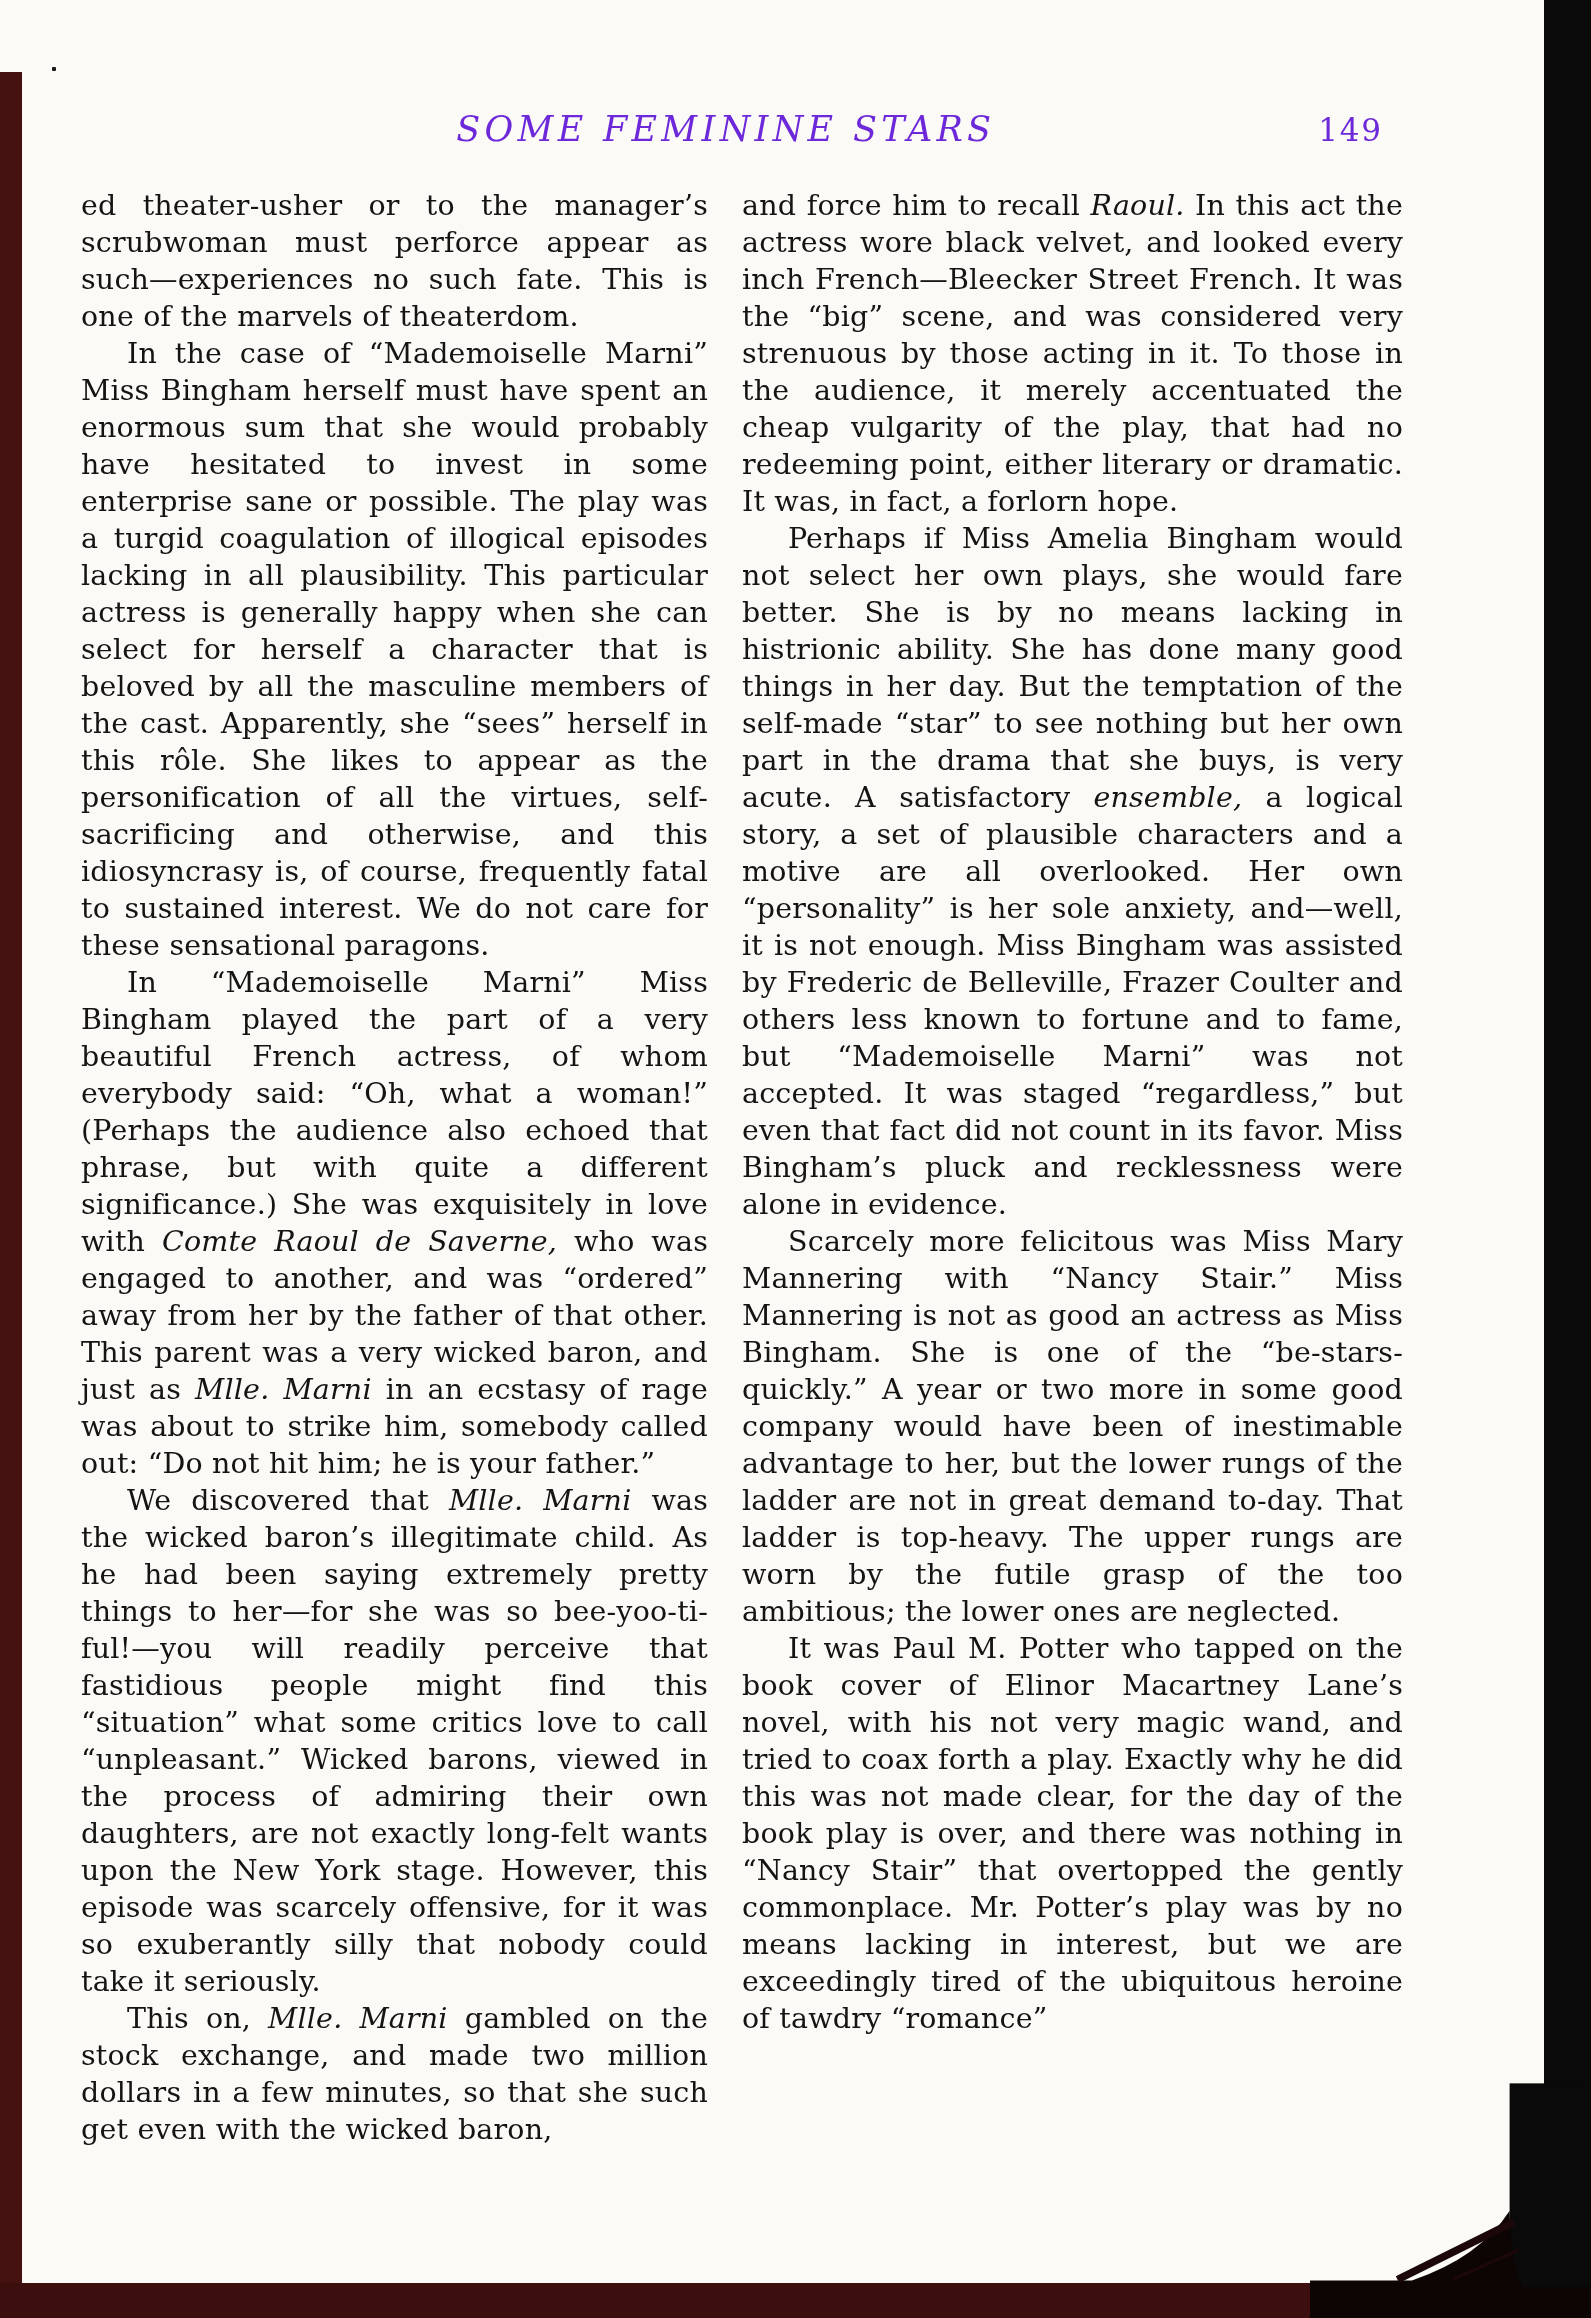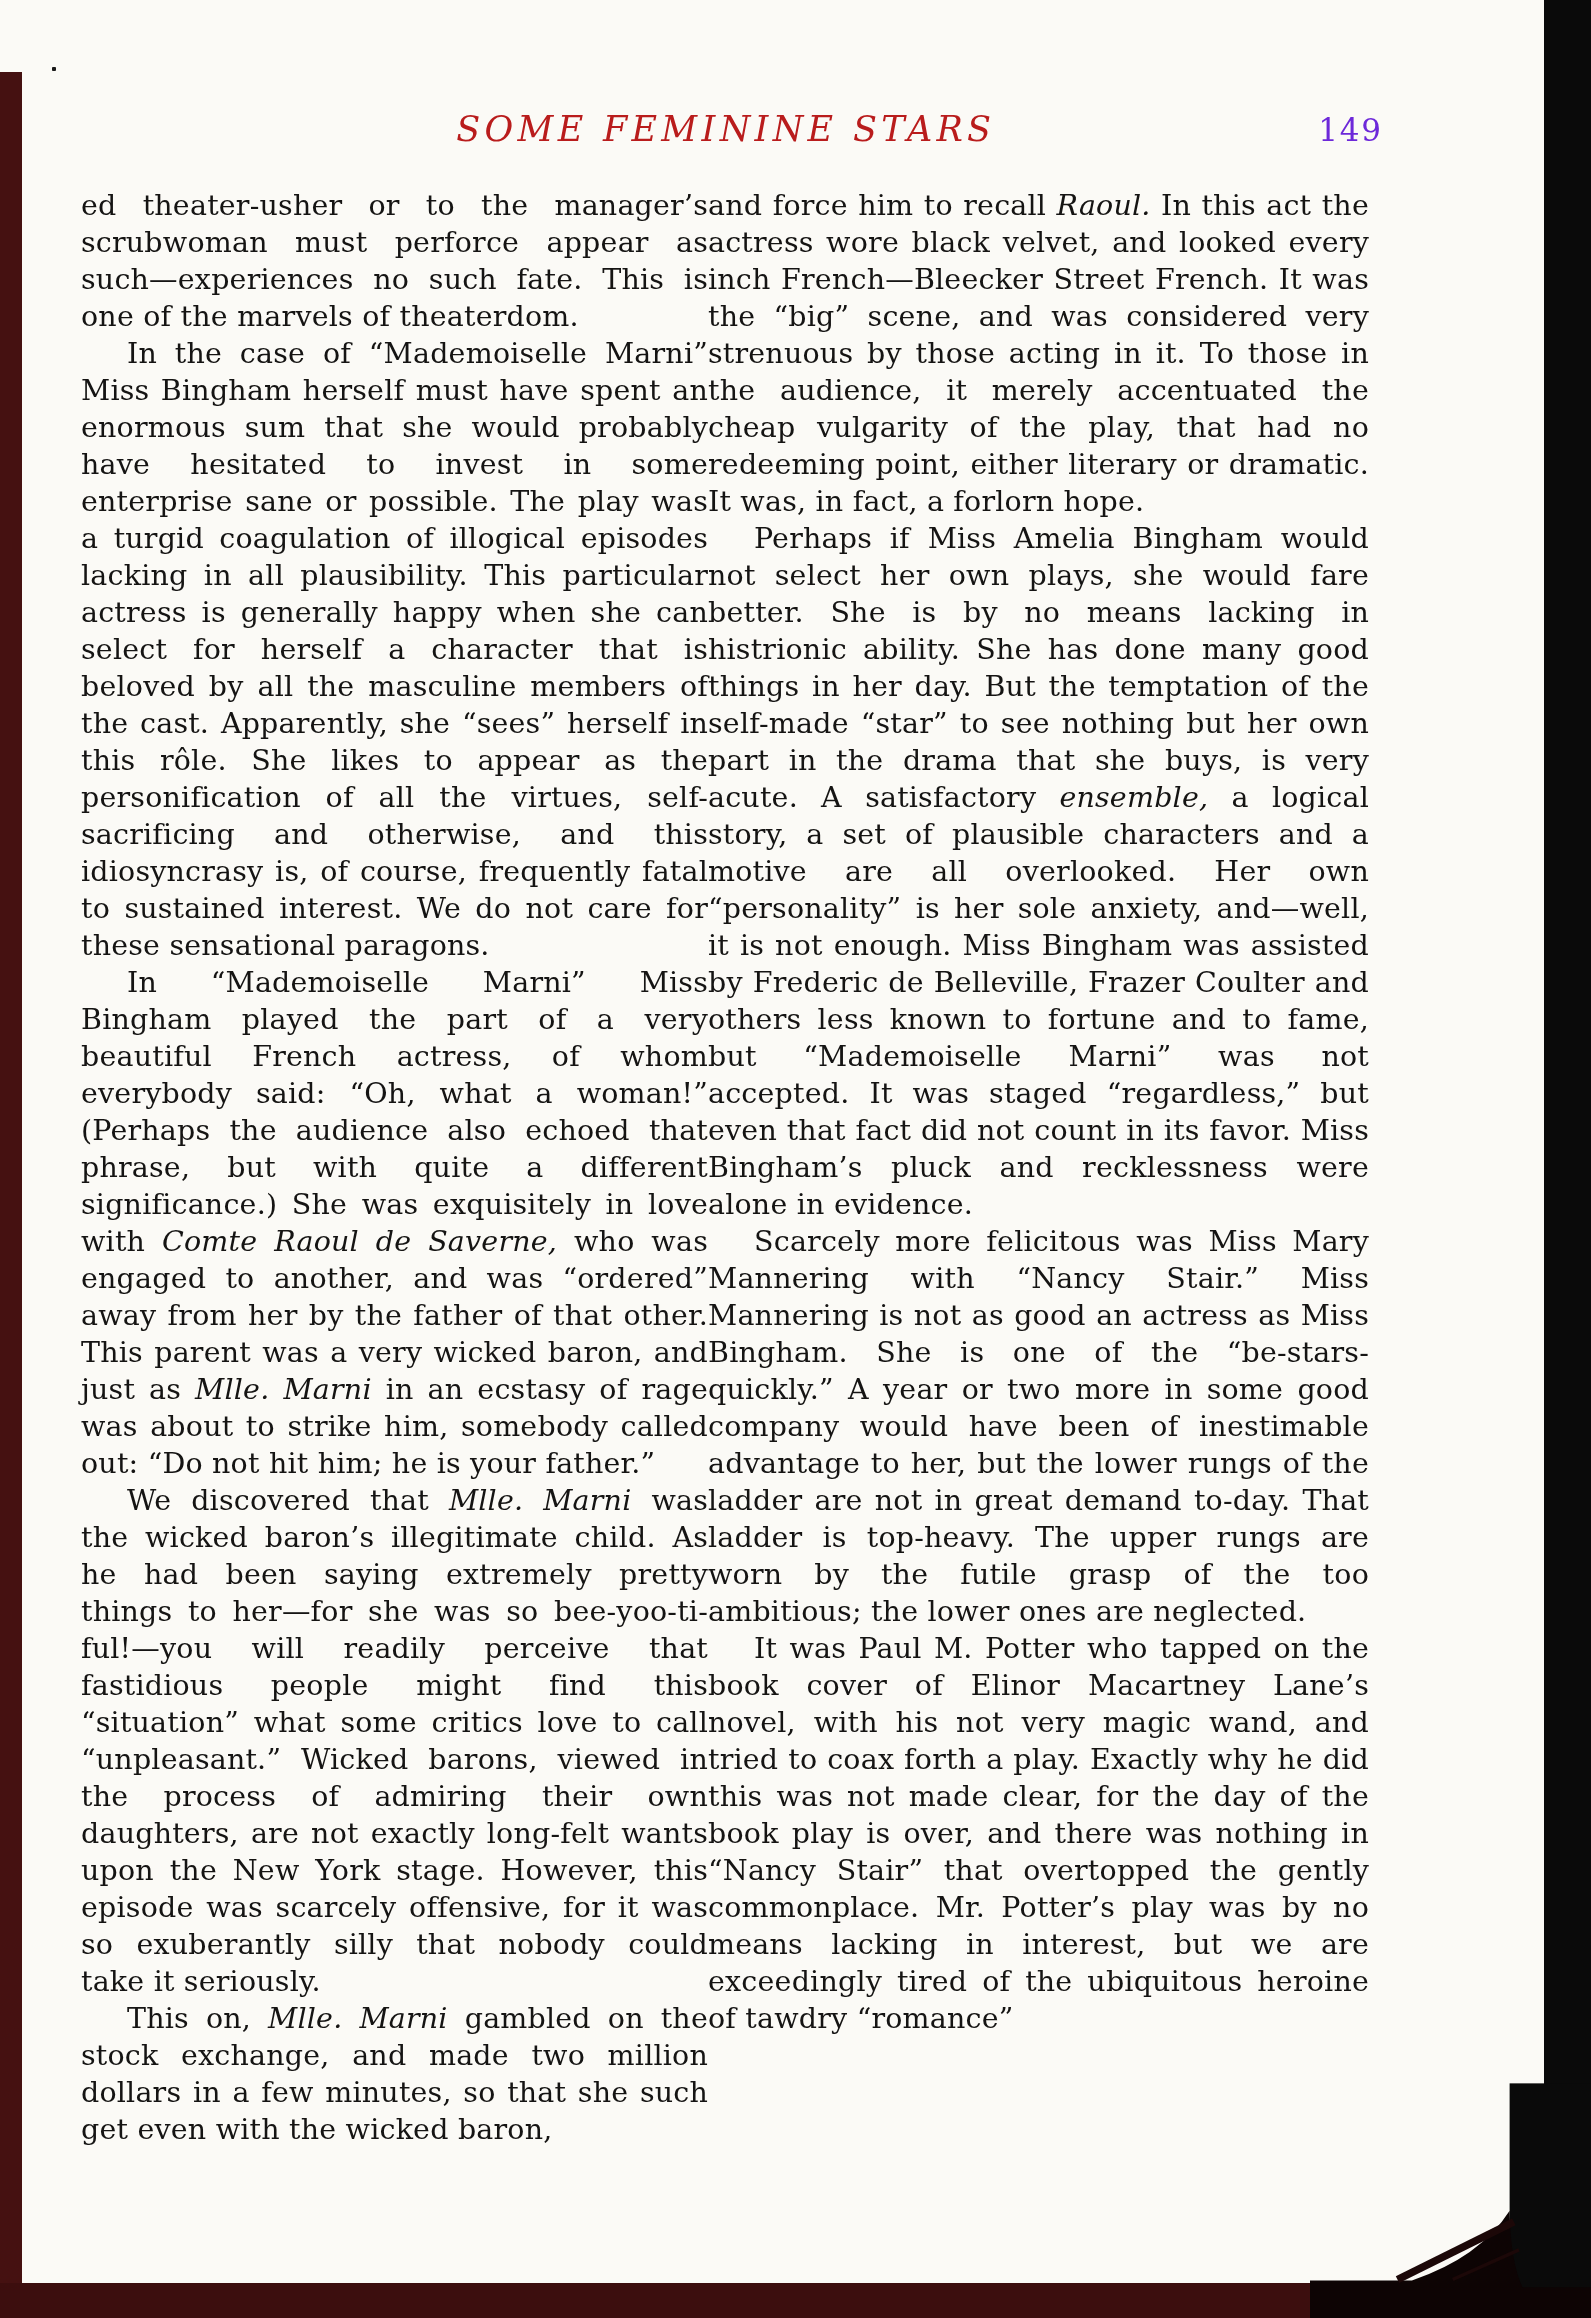--- a/index.html
+++ b/index.html
@@ -26,31 +26,31 @@
   .corner-svg{position:absolute;right:0;bottom:0;width:282px;height:236px;display:block;}
   .speck{position:absolute;width:4.3px;height:4.3px;background:#1a1a1a;border-radius:0.9px;}
 
   
   .running-head{
     position:absolute;top:109px;left:81px;width:1322px;height:44px;
   }
   .head-title{
     position:absolute;left:50%;transform:translateX(-53%);
     font-style:italic;font-size:35px;letter-spacing:4.3px;white-space:nowrap;
-    color:#b91c1c;
+    color:#6d28d9;
   }
   .head-page-number{
     position:absolute;right:20.4px;top:2.6px;
     font-size:31px;letter-spacing:1.7px;color:#6d28d9;
   }
 
   
   .columns{
     position:absolute;top:187px;left:81px;width:1322px;
-    display:flex;
+    display:flex;gap:34px;
   }
   .col{flex:0 0 auto;}
   .col.left{width:627px;}
   .col.right{width:661px;}
   .para{
     margin:0;
     font-size:28.5px;
     line-height:37px;
     text-align:justify;
     letter-spacing:0.2px;

